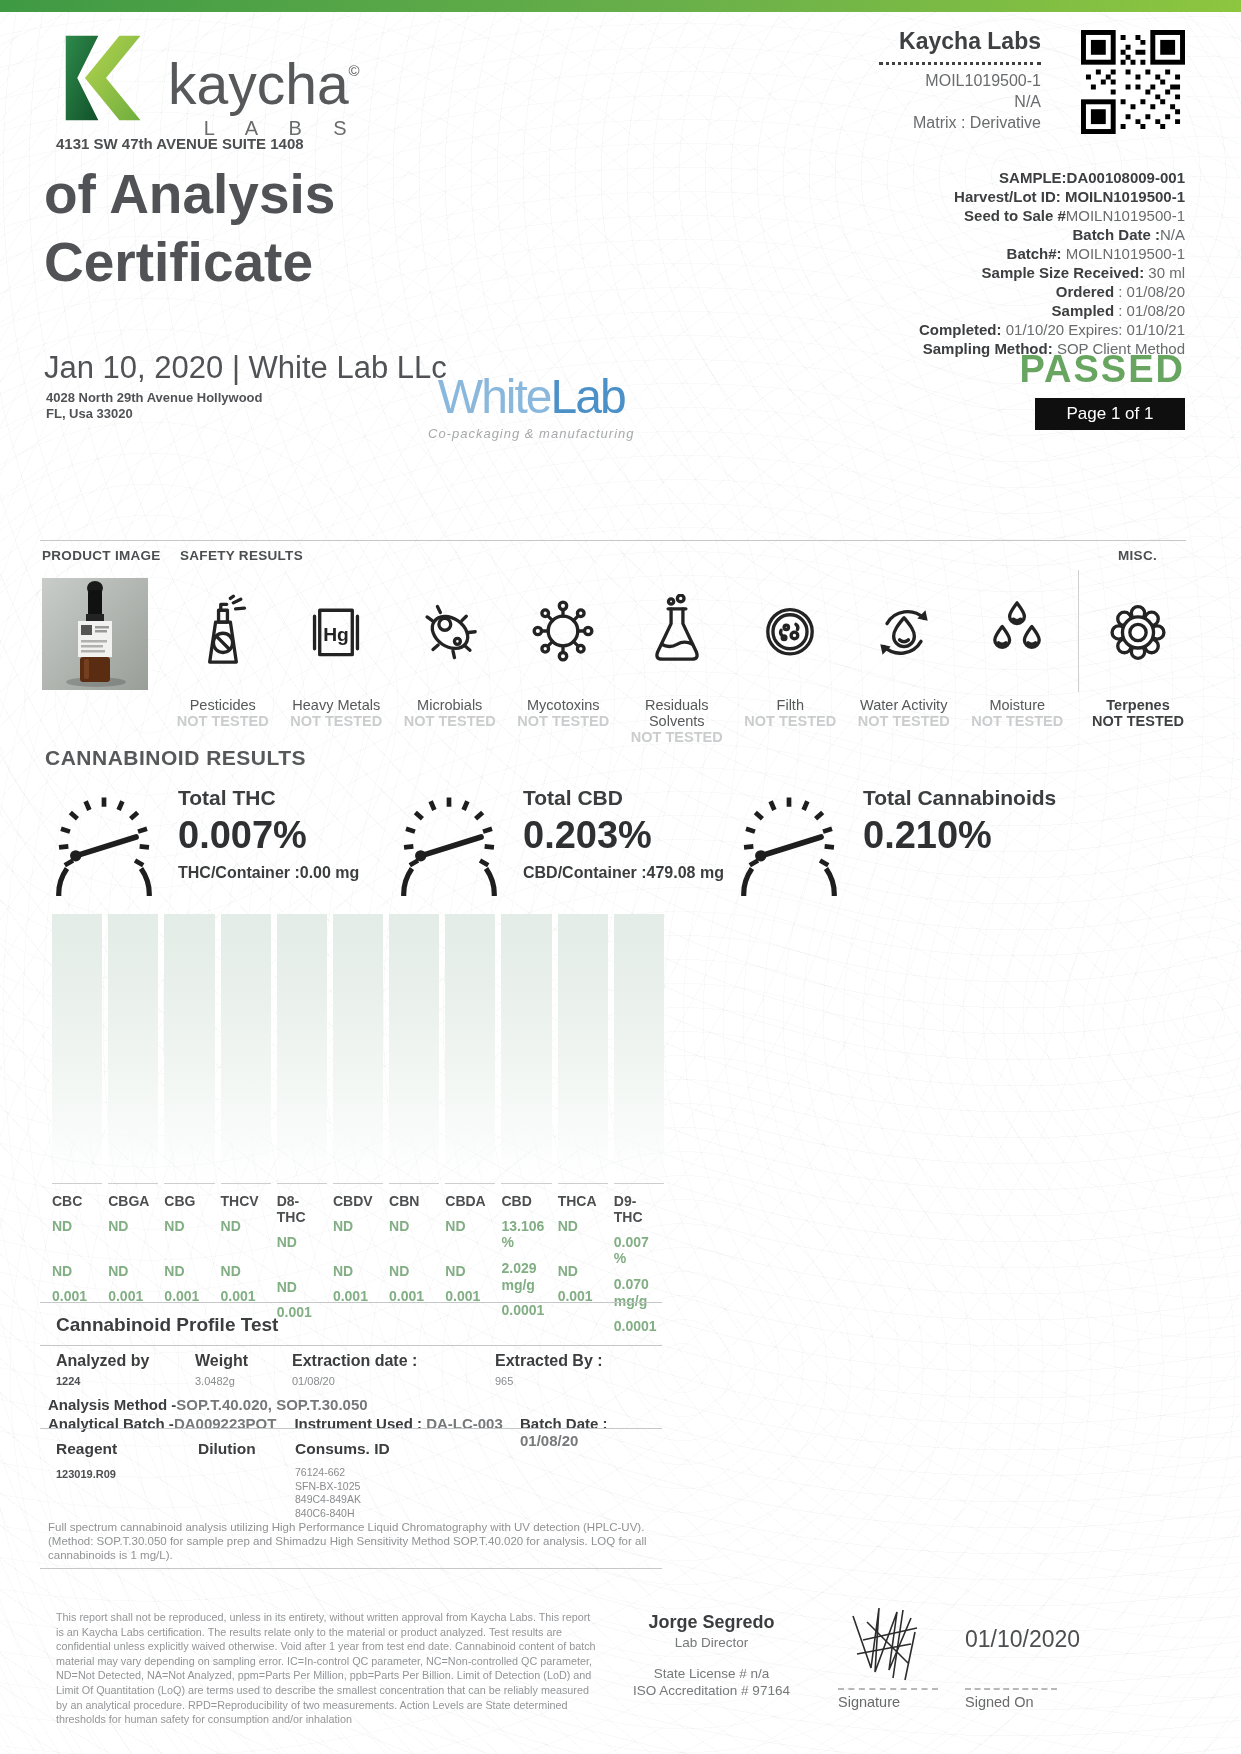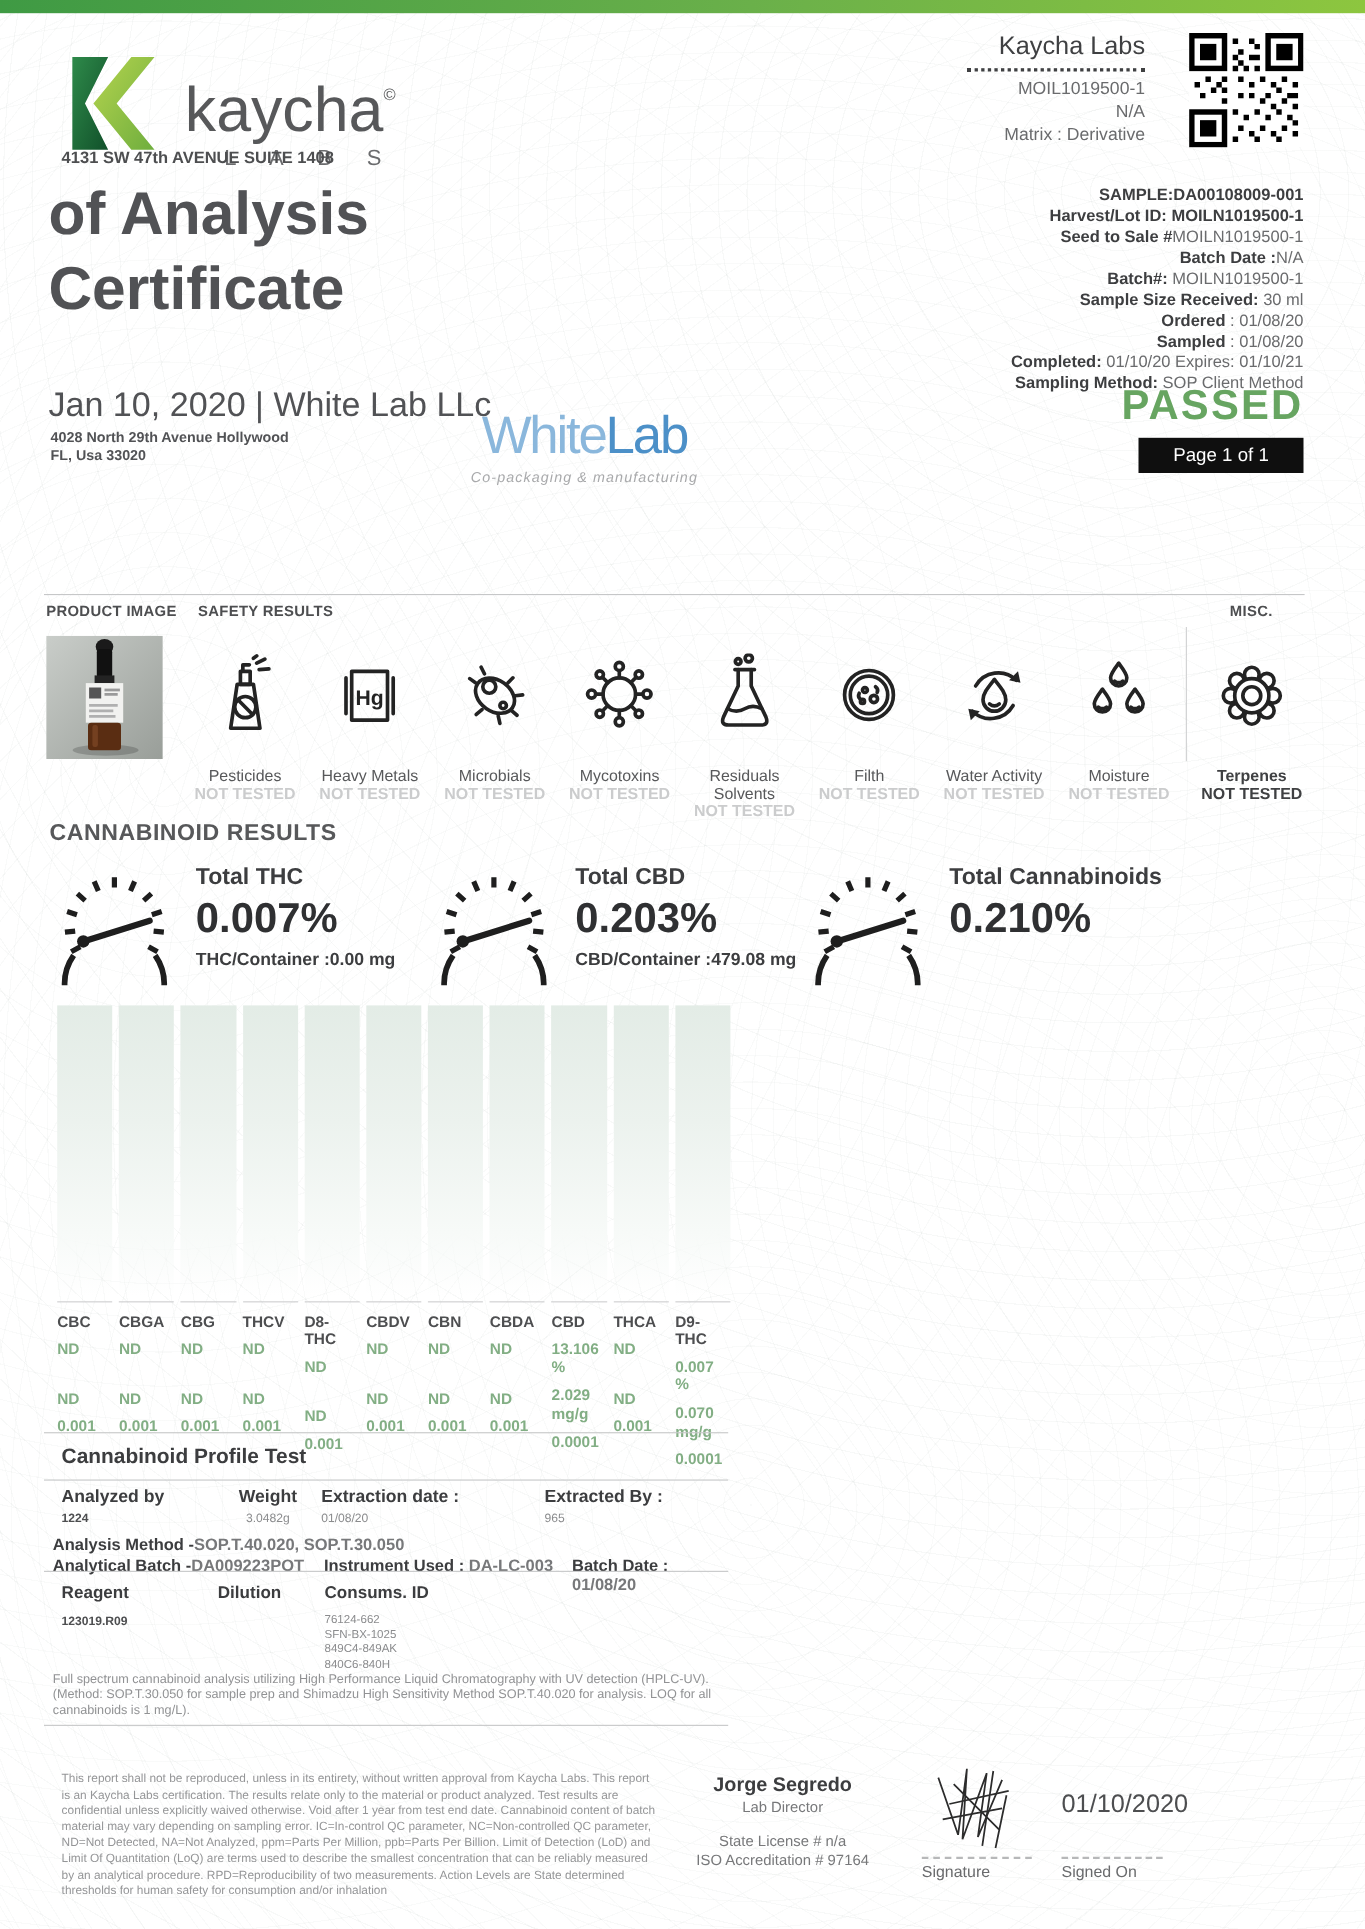--- a/index.html
+++ b/index.html
@@ -8,30 +8,30 @@
   .page::before{content:"";position:absolute;inset:0;pointer-events:none;
     background:
       repeating-radial-gradient(circle at 82% 10%, rgba(110,130,120,.05) 0 1px, transparent 1px 26px),
       repeating-radial-gradient(circle at 12% 40%, rgba(110,130,120,.04) 0 1px, transparent 1px 31px),
       repeating-radial-gradient(circle at 55% 78%, rgba(110,130,120,.04) 0 1px, transparent 1px 24px),
       repeating-radial-gradient(circle at 97% 58%, rgba(110,130,120,.04) 0 1px, transparent 1px 20px);}
   .topbar{position:absolute;top:0;left:0;width:100%;height:12px;
           background:linear-gradient(90deg,#3f9a44,#6ab04a 55%,#8dc63f);}
 
   
-  .kaycha-logo{position:absolute;top:48px;left:60px;display:flex;}
+  .kaycha-logo{position:absolute;top:32px;left:60px;display:flex;}
   .kaycha-logo svg{width:92px;height:92px;}
   .klogo-text{margin-left:16px;}
   .klogo-word{font-size:57px;line-height:57px;color:#57585a;font-weight:500;margin-top:10px;}
   .klogo-reg{font-size:15px;vertical-align:28px;color:#57585a;}
   .klogo-sub{font-size:20px;color:#6a6b6d;letter-spacing:13px;margin-top:4px;text-align:right;font-weight:500;}
   .hq-address{position:absolute;top:135px;left:56px;font-size:15px;font-weight:bold;color:#4d4e50;}
 
   .lab-head{position:absolute;top:28px;right:200px;text-align:right;}
-  .lab-name{font-size:23px;font-weight:normal;color:#3f4042;}
+  .lab-name{font-size:23px;font-weight:bold;color:#3f4042;}
   .dotline{margin:7px 0 5px auto;width:162px;border-bottom:3px dotted #3f4042;}
   .lab-id,.lab-na,.lab-matrix{font-size:16px;color:#6a6b6d;line-height:21px;}
   .qr{position:absolute;top:30px;right:56px;width:104px;height:104px;}
 
   .sample-info{position:absolute;top:168px;right:56px;text-align:right;font-size:15px;line-height:19px;}
   .si-l{font-weight:bold;color:#3d3e40;}
   .si-v{color:#6a6b6d;}
   .si-bold .si-v{font-weight:bold;color:#3d3e40;}
 
   .coa-title{position:absolute;top:160px;left:44px;font-size:55px;font-weight:bold;color:#515255;line-height:68px;}
@@ -92,21 +92,21 @@
   .c-mg{margin-top:4px;font-size:14px;font-weight:bold;color:#82ae84;height:40px;
         display:flex;align-items:flex-end;white-space:pre-line;line-height:17px;}
   .c-loq{margin-top:8px;font-size:14px;font-weight:bold;color:#82ae84;}
 
   
   .pt-rule{position:absolute;left:40px;width:622px;border-top:1px solid #c6c7c8;}
   .r1{top:1302px;} .r2{top:1345px;} .r3{top:1428px;} .r4{top:1568px;}
   .pt-title{position:absolute;top:1314px;left:56px;font-size:19px;font-weight:bold;color:#3c3d3f;}
   .pt-grid{position:absolute;top:1352px;left:56px;width:600px;display:flex;}
   .pt-cell{flex:0 0 auto;}
-  .ptc1{width:139px;} .ptc2{width:97px;text-align:center;} .ptc3{width:203px;} .ptc4{width:160px;}
+  .ptc1{width:139px;} .ptc2{width:97px;} .ptc3{width:203px;} .ptc4{width:160px;}
   .pl{font-size:16px;font-weight:bold;color:#3c3d3f;}
   .pv{margin-top:5px;font-size:11px;color:#8a8b8d;}
   .pv.bld{font-weight:bold;color:#4d4e50;}
   .pt-line1{position:absolute;top:1396px;left:48px;font-size:15px;}
   .pt-line2{position:absolute;top:1415px;left:48px;width:614px;font-size:15px;}
   .b{font-weight:bold;color:#3c3d3f;}
   .v{font-weight:bold;color:#77787a;}
   .gap{margin-left:18px;}
   .pt-batchdate{position:absolute;left:472px;top:0;}
   .pt-reagent-h{position:absolute;top:1440px;left:56px;display:flex;font-size:15.5px;font-weight:bold;color:#3c3d3f;}

